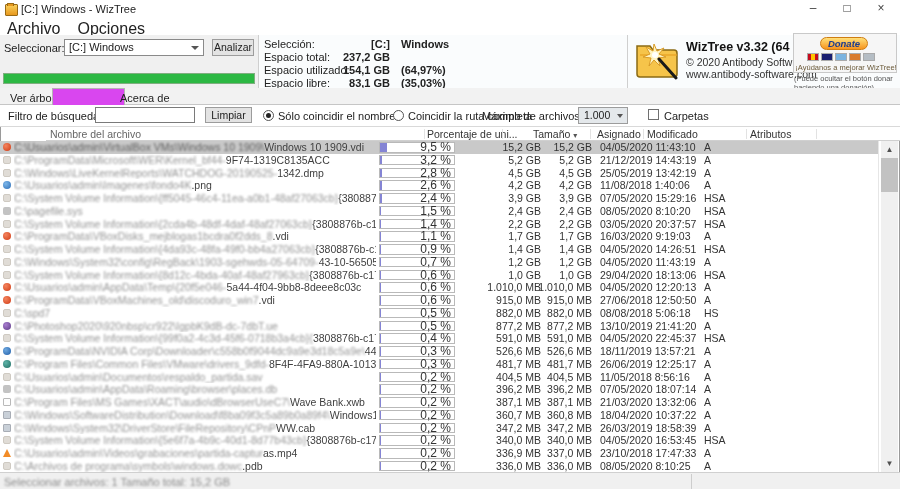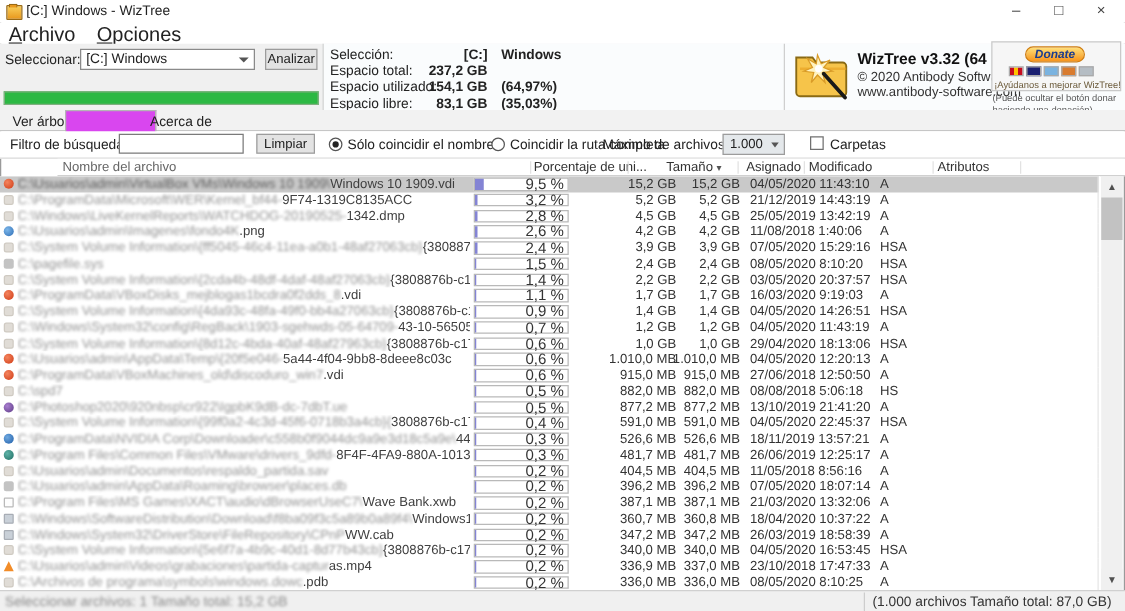--- a/index.html
+++ b/index.html
@@ -544,14 +544,13 @@
 
 <div class="vscroll">
   <div class="varrow va-up">▲</div>
   <div class="vthumb"></div>
   <div class="varrow va-down">▼</div>
 </div>
 
 <div class="statusbar">
   <span class="status-left">Seleccionar archivos: 1    Tamaño total: 15,2 GB</span>
   <span class="status-div"></span>
-  <span class="status-right">(1.000 archivos  Tamaño total: 87,0 GB)</span>
 </div>
 
 </body></html>

